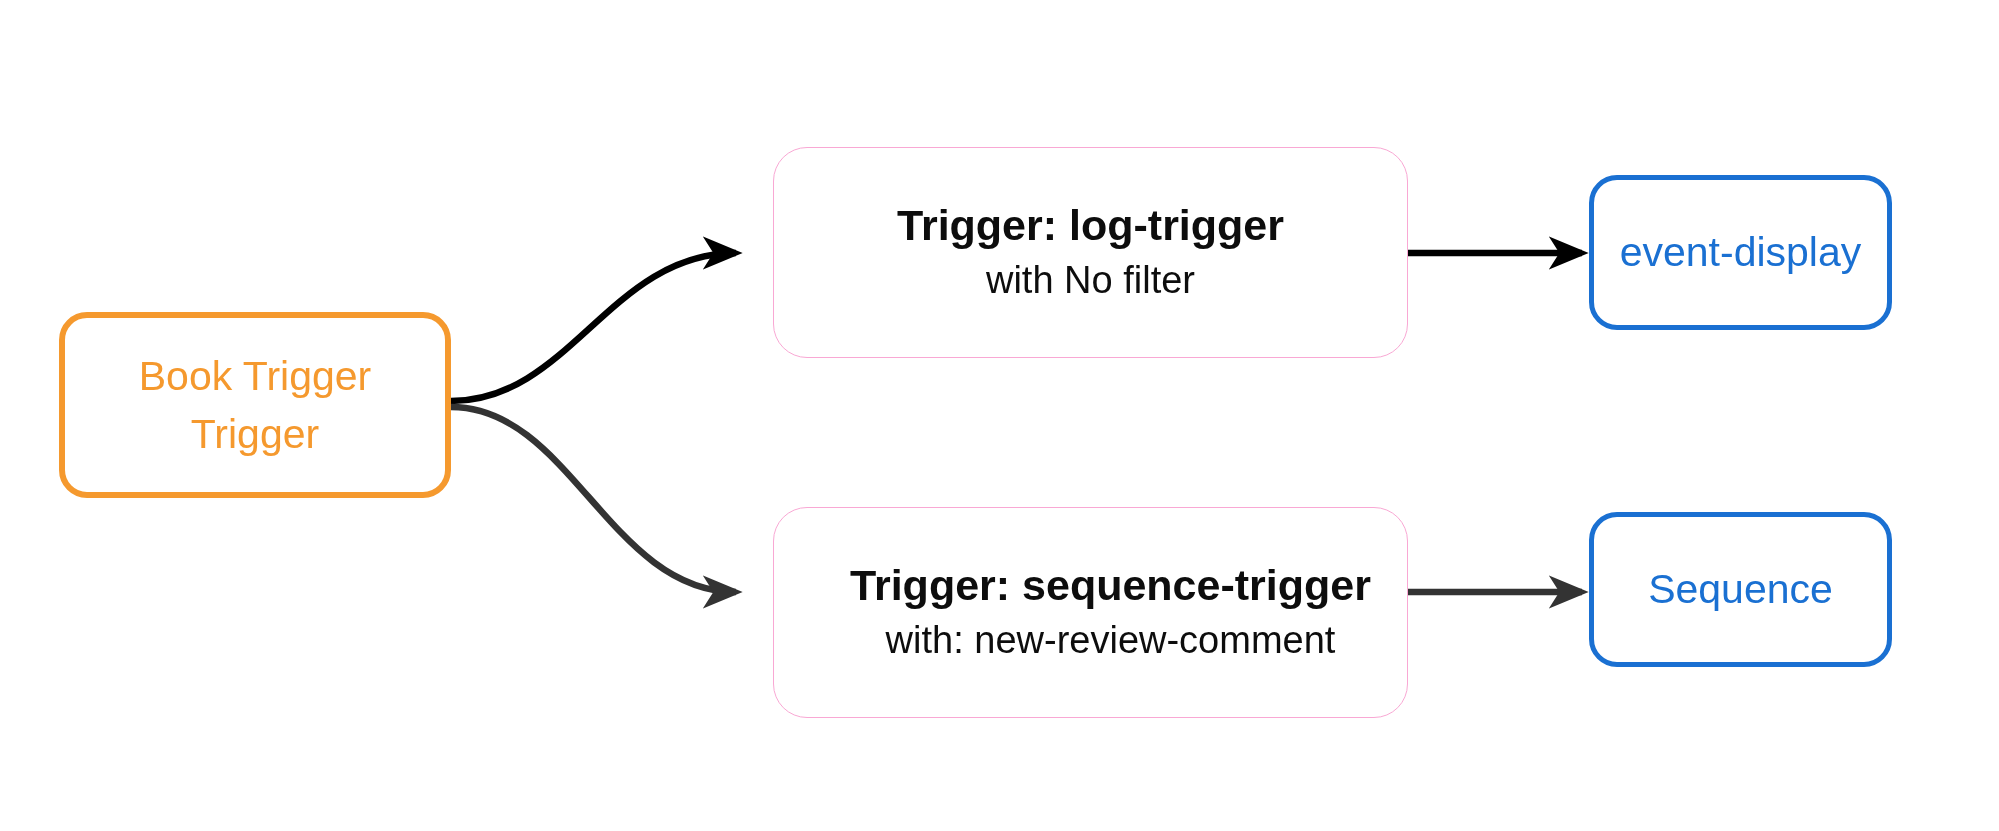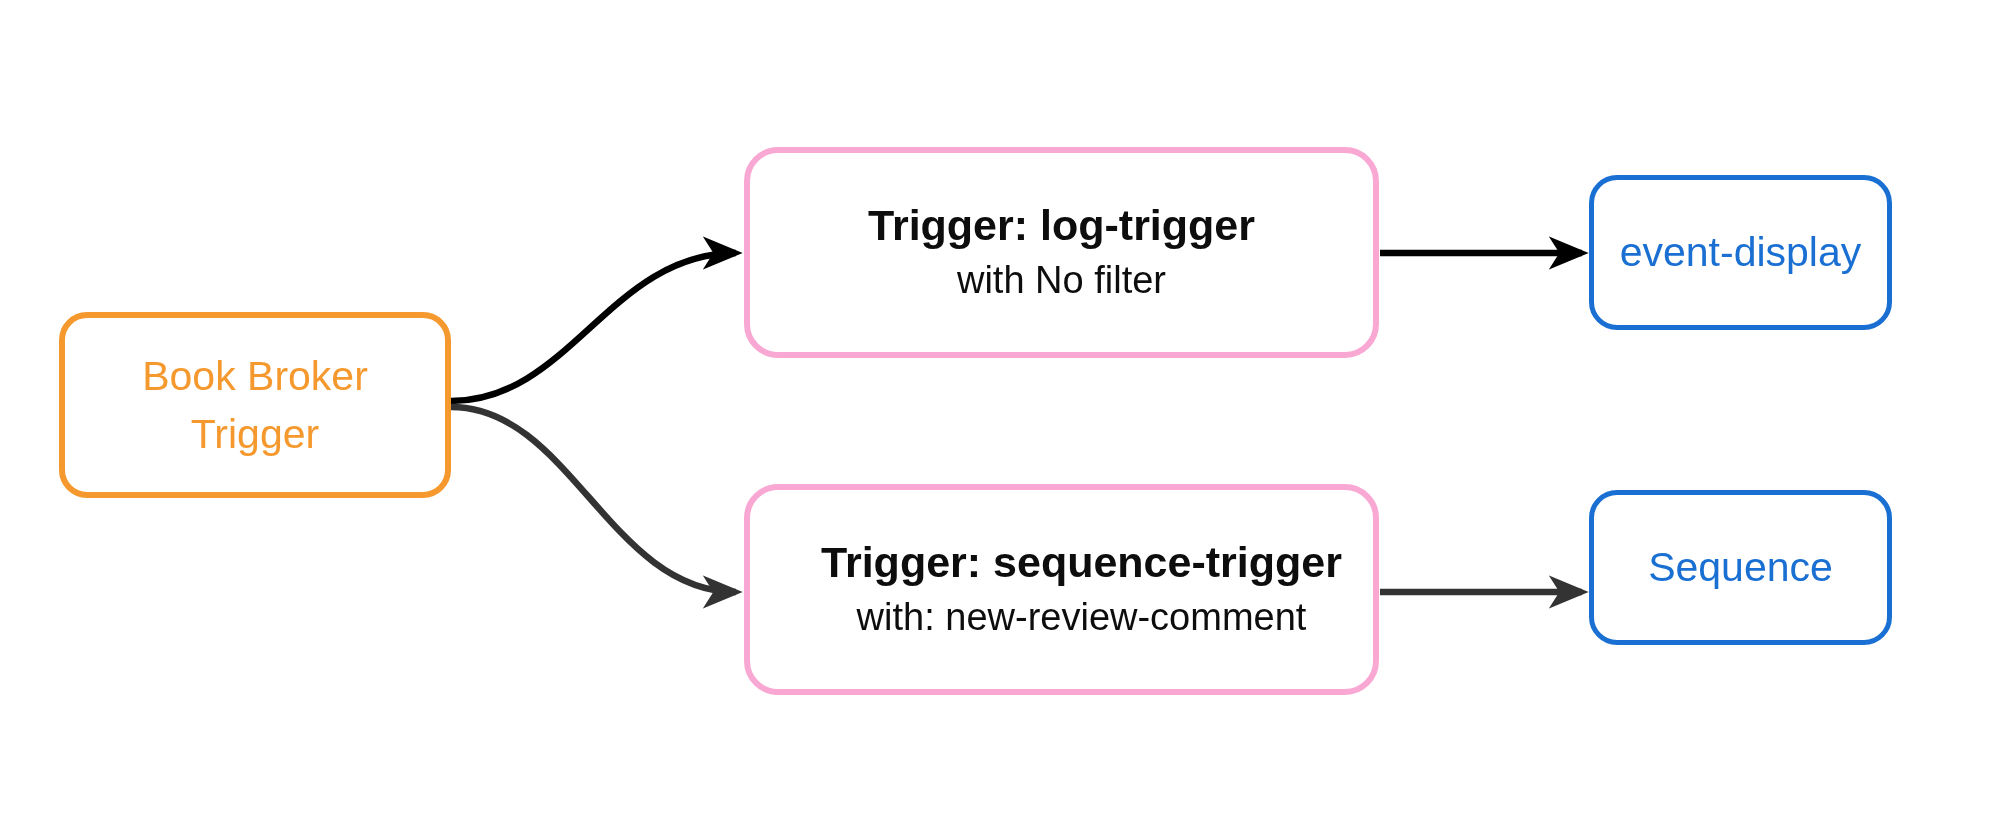--- a/index.html
+++ b/index.html
@@ -39,31 +39,32 @@
     height: 186px;
     border: 6px solid #F5992E;
     border-radius: 28px;
     color: #F5992E;
     font-size: 41px;
     line-height: 58px;
   }
   .node-trigger {
     width: 635px;
     height: 211px;
-    border: 6px solid #f9a8d4;
+    border: 1px solid #f9a8d4;
     border-radius: 34px;
     color: #0d0d0d;
+    margin-left: 29px;
   }
   .node-trigger-log {
     left: 744px;
     top: 147px;
   }
   .node-trigger-sequence {
     left: 744px;
-    top: 484px;
+    top: 507px;
     padding-left: 40px;
   }
   .trigger-title {
     font-size: 43px;
     font-weight: bold;
     line-height: 55px;
   }
   .trigger-subtitle {
     font-size: 38px;
     font-weight: normal;
@@ -76,21 +77,21 @@
     border-radius: 28px;
     color: #1A70D2;
     font-size: 41px;
   }
   .node-event-display {
     left: 1589px;
     top: 175px;
   }
   .node-sequence {
     left: 1589px;
-    top: 490px;
+    top: 512px;
   }
   .line {
     display: block;
   }
 </style>
 </head>
 <body>
 
 <div class="canvas">
 
@@ -103,21 +104,21 @@
         <path d="M0,0 L12,5 L0,10 L3.2,5 Z" fill="#333333"></path>
       </marker>
     </defs>
     <path d="M 451 401 C 570 401 610 253 736 253" fill="none" stroke="#000000" stroke-width="6.5" marker-end="url(#arrow-black)"></path>
     <path d="M 451 407 C 570 407 610 592 736 592" fill="none" stroke="#333333" stroke-width="6.5" marker-end="url(#arrow-gray)"></path>
     <path d="M 1380 253 L 1582 253" fill="none" stroke="#000000" stroke-width="6.5" marker-end="url(#arrow-black)"></path>
     <path d="M 1380 592 L 1582 592" fill="none" stroke="#333333" stroke-width="6.5" marker-end="url(#arrow-gray)"></path>
   </svg>
 
   <div class="node node-broker">
-    <span class="line">Book Broker</span>
+    <span class="line">Book Trigger</span>
     <span class="line">Trigger</span>
   </div>
 
   <div class="node node-trigger node-trigger-log">
     <span class="trigger-title">Trigger: log-trigger</span>
     <span class="trigger-subtitle">with No filter</span>
   </div>
 
   <div class="node node-trigger node-trigger-sequence">
     <span class="trigger-title">Trigger: sequence-trigger</span>

